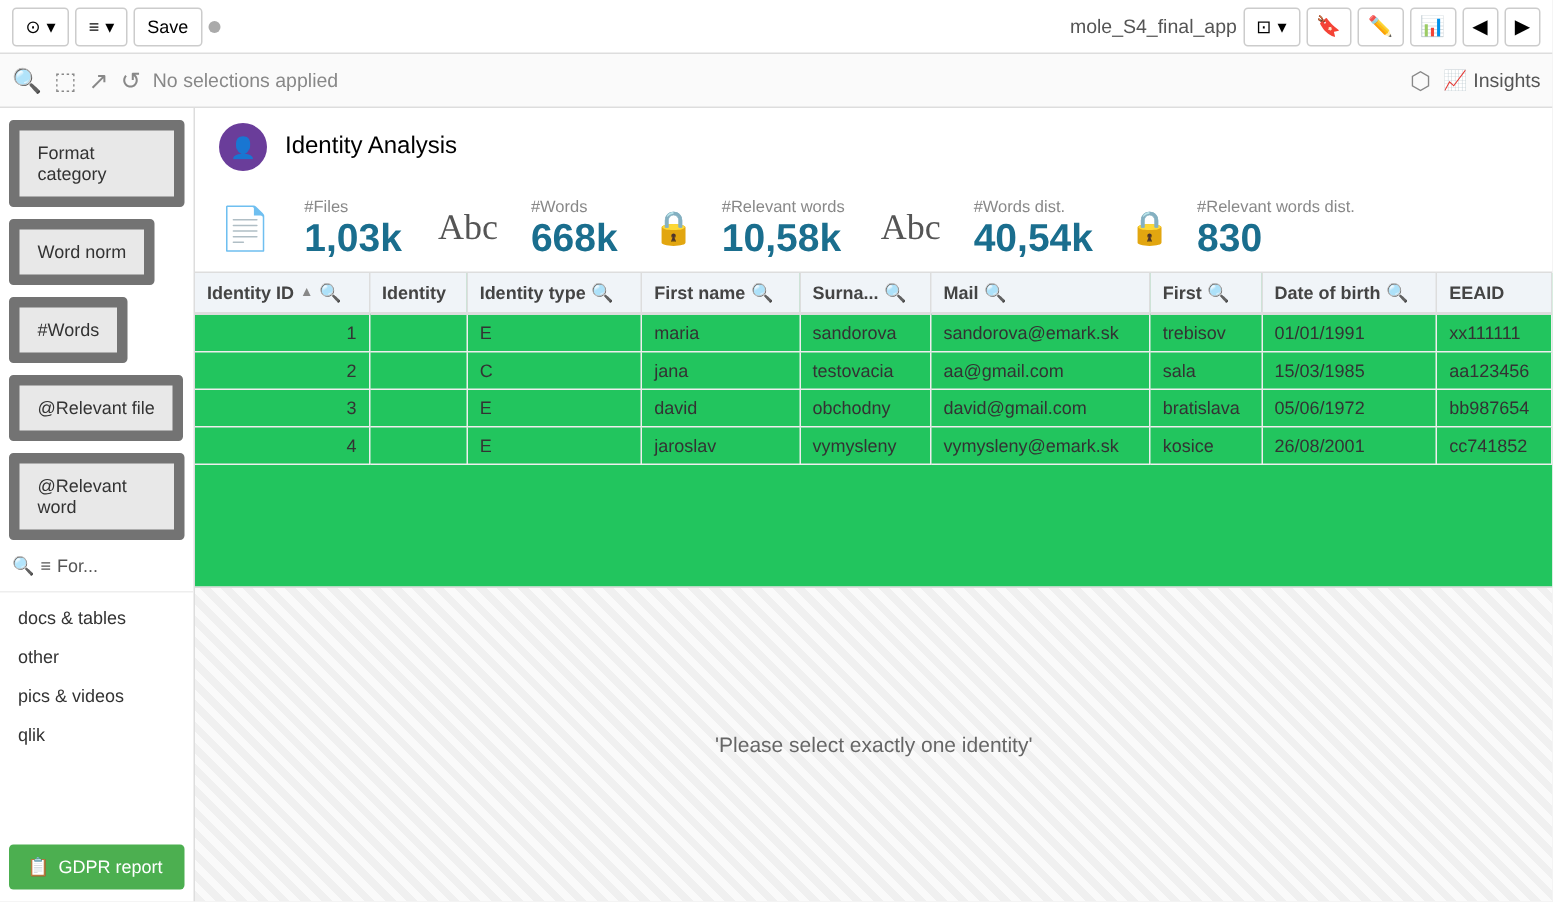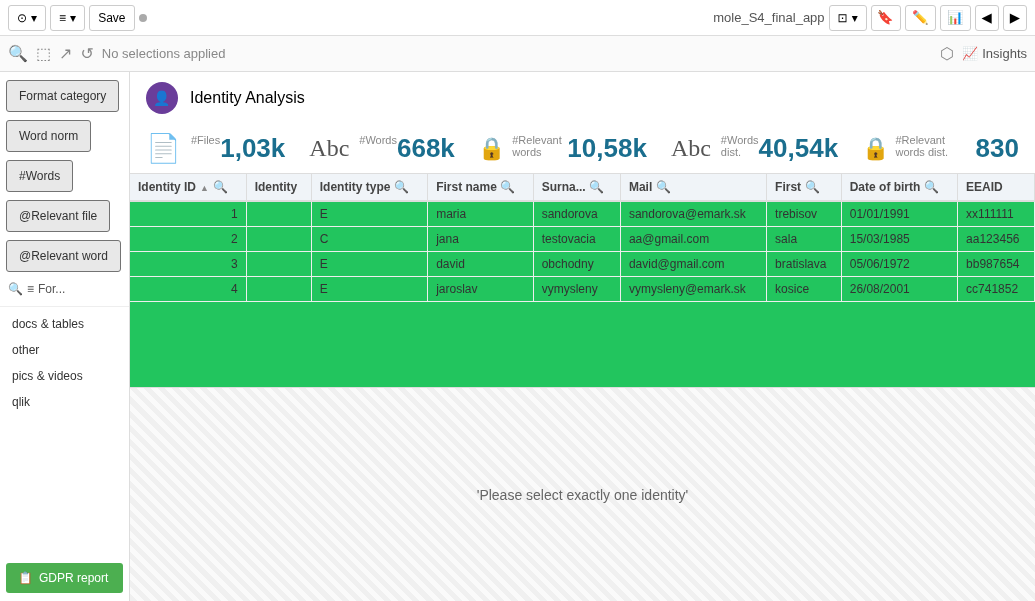--- a/index.html
+++ b/index.html
@@ -45,21 +45,21 @@
 
     
     .main-layout { display: flex; height: calc(601px - 72px); }
 
     
     .sidebar {
       width: 130px; background: #fff; border-right: 1px solid #ddd;
       display: flex; flex-direction: column; flex-shrink: 0;
     }
     .sidebar-btn {
-      padding: 8px 12px; background: #e8e8e8; border: 1px solid #737373;
+      padding: 8px 12px; background: #e8e8e8; border: 7px solid #737373;
       border-radius: 3px; margin: 4px 6px; cursor: pointer;
       font-size: 12px; font-weight: 500; color: #333; text-align: left;
     }
     .sidebar-link {
       padding: 6px 12px; font-size: 12px; color: #333; cursor: pointer;
     }
     .sidebar-search {
       display: flex; align-items: center; padding: 6px 8px; gap: 4px;
       font-size: 12px; color: #555; cursor: pointer;
     }
@@ -82,21 +82,21 @@
       width: 32px; height: 32px; background: #6a3d9a; border-radius: 50%;
       display: flex; align-items: center; justify-content: center; color: #fff; font-size: 14px; flex-shrink: 0;
     }
     .app-title { font-size: 16px; color: #000000; font-weight: 300; }
 
     
     .stats-row {
       display: flex; align-items: center; background: #fff;
       border-bottom: 1px solid #ddd; padding: 8px 16px; gap: 24px; flex-shrink: 0;
     }
-    .stat-item { display: flex; flex-direction: row; }
+    .stat-item { display: flex; flex-direction: column; margin-left: 12px; }
     .stat-label { font-size: 11px; color: #888; }
     .stat-value { font-size: 26px; font-weight: bold; color: #1a6e8e; line-height: 1.1; }
     .stat-icon { font-size: 28px; color: #555; margin-right: 4px; }
     .stat-with-icon { display: flex; align-items: center; gap: 6px; }
     .stat-lock { font-size: 22px; color: #555; }
 
     
     .table-container { flex: 1; overflow: auto; background: #22c55e; margin: 0; }
     table { width: 100%; border-collapse: collapse; font-size: 12px; }
     thead tr { background: #f0f4f8; }

